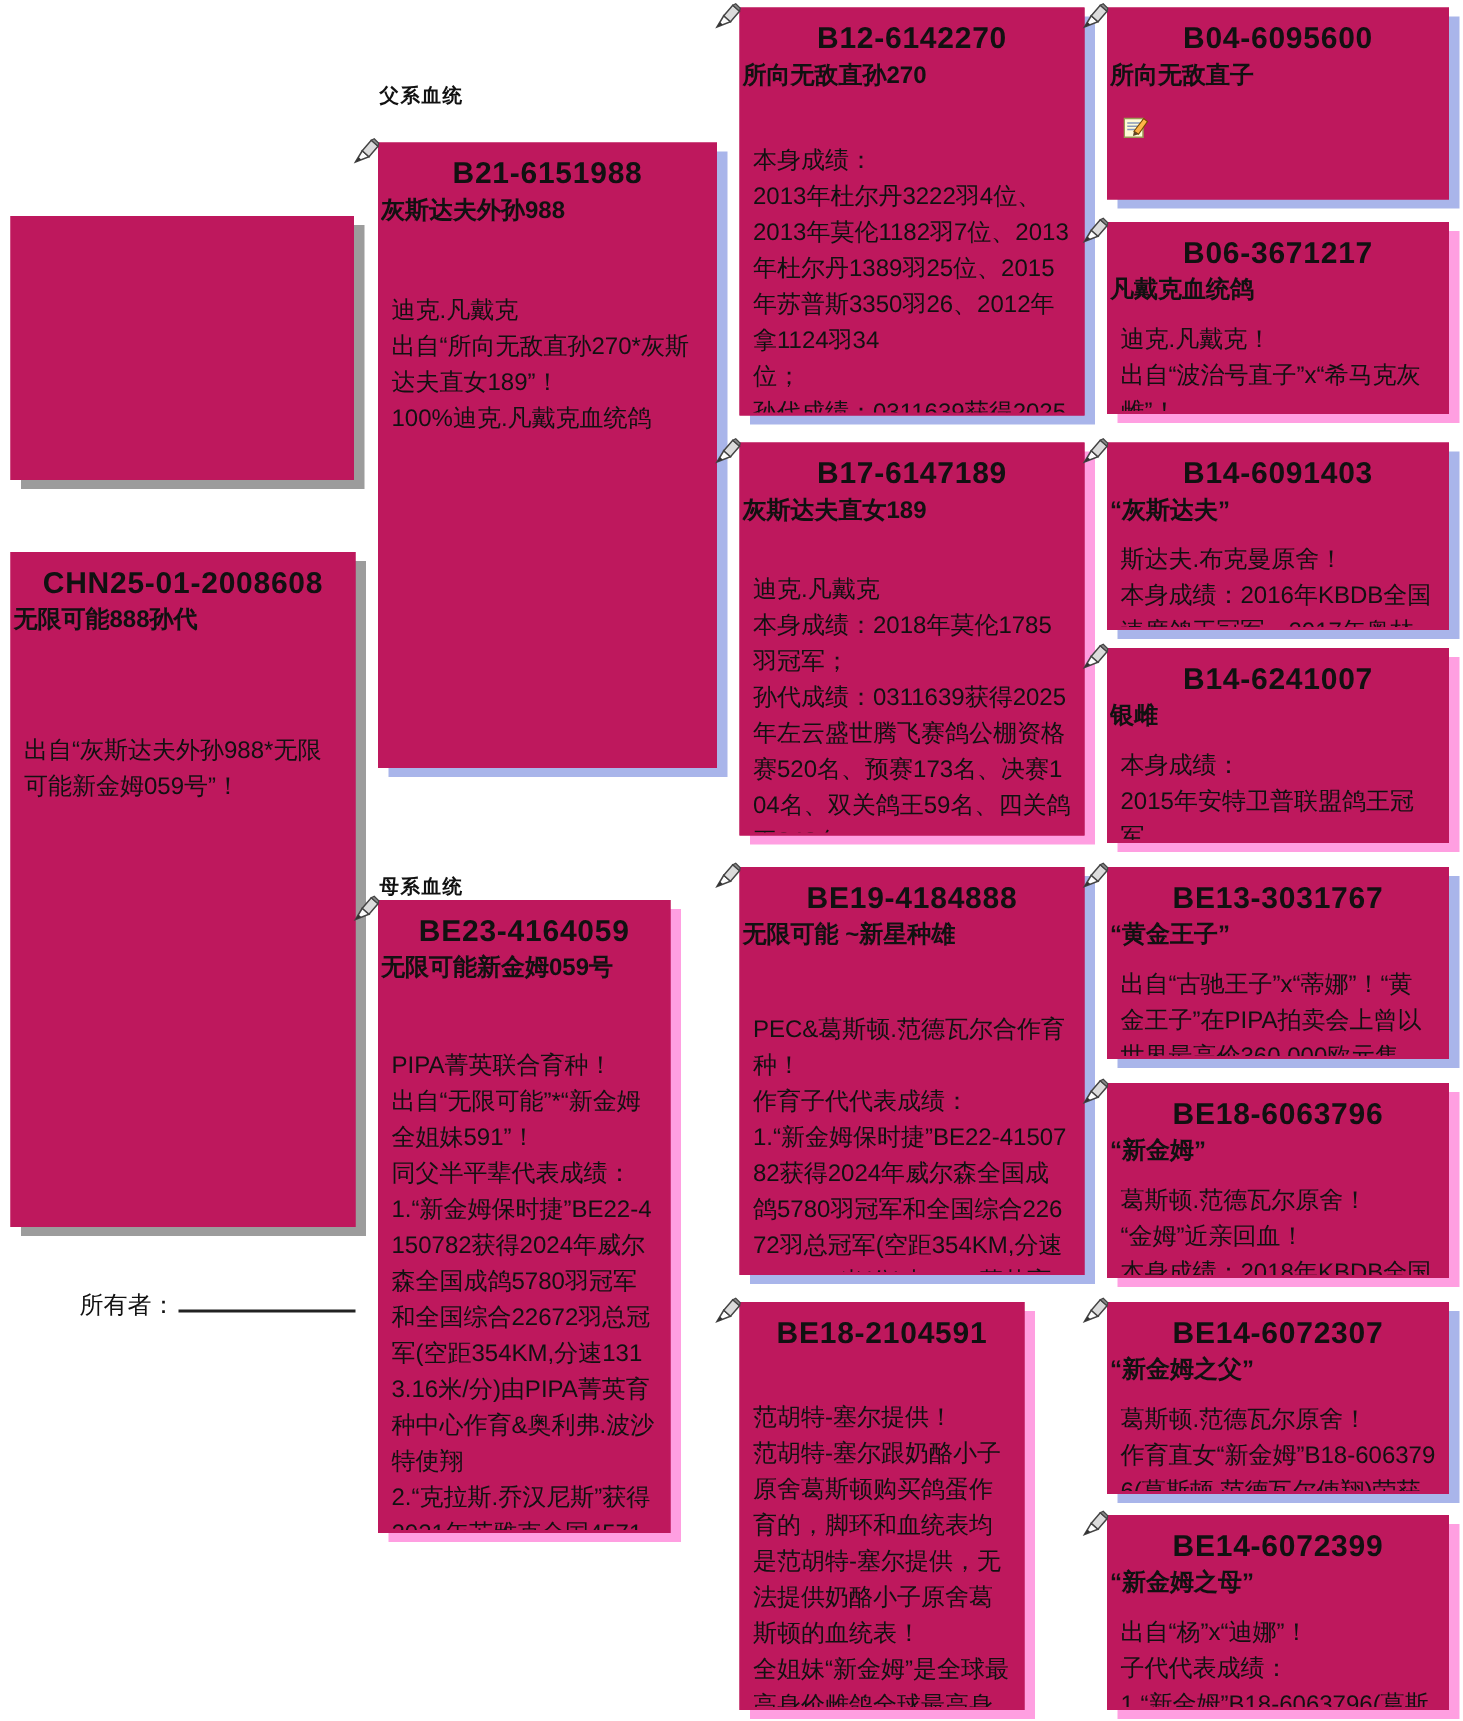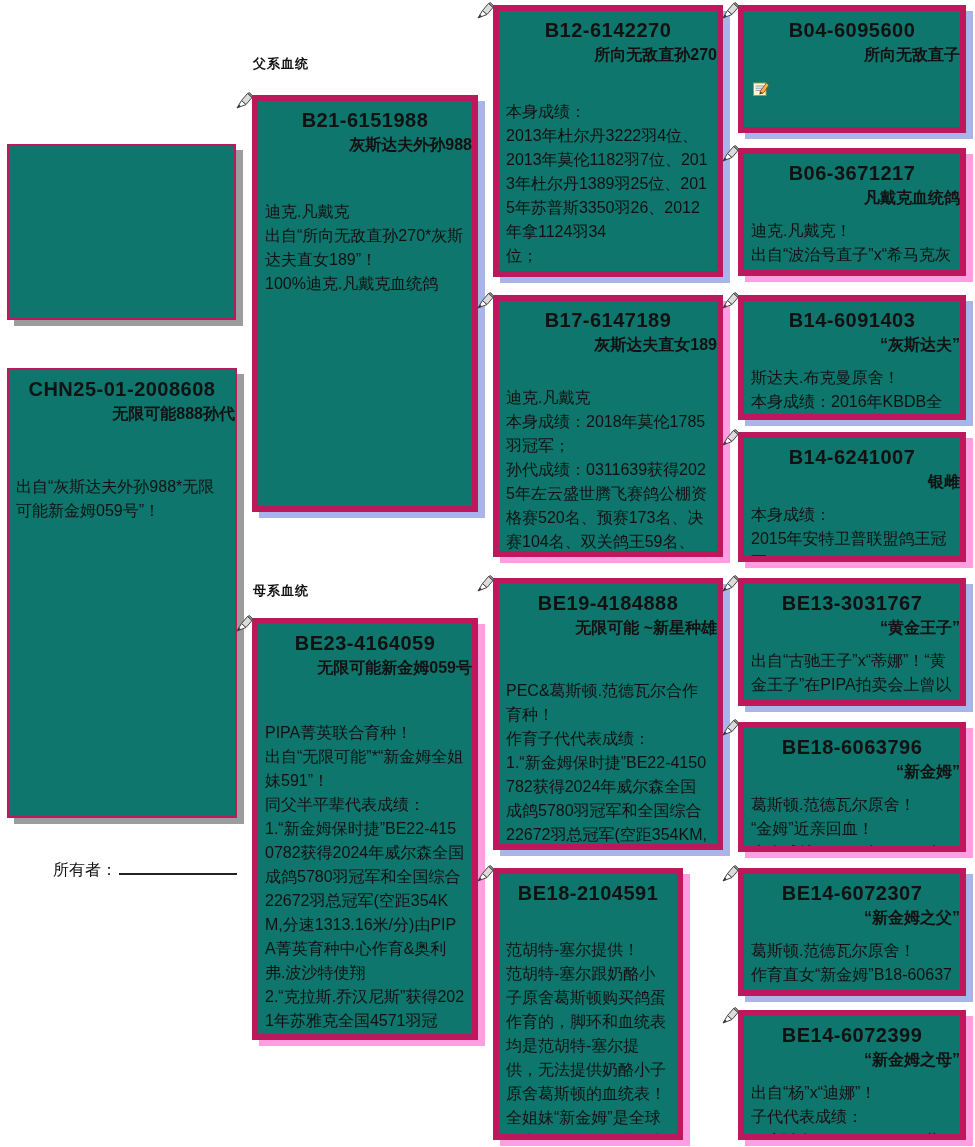--- a/index.html
+++ b/index.html
@@ -6,43 +6,43 @@
   html,body { background:#ffffff; }
   #canvas {
     position:relative; width:975px; height:1147px; overflow:hidden;
     background:#ffffff;
     font-family:"Liberation Sans","DejaVu Sans",sans-serif;
     color:#111;
   }
   .slot { position:absolute; }
   .pbox {
     position:relative; width:100%; height:100%;
-    background:#0f766e; border:6px solid #be185d; overflow:hidden;
+    background:#be185d; border:2px solid #be185d; overflow:hidden;
   }
   .male   .pbox, .pbox.male   { box-shadow:7px 6px 0 var(--male-shadow,#a9b5ea); }
   .female .pbox, .pbox.female { box-shadow:7px 6px 0 var(--female-shadow,#ff9fe1); }
   .neutral .pbox { border-width:2px; box-shadow:7px 6px 0 var(--neutral-shadow,#9c9c9c); }
   .ring  { font-size:20px; font-weight:700; text-align:center; margin-top:7px; line-height:25px; letter-spacing:.5px; }
-  .pname { font-size:16px; font-weight:700; text-align:right; line-height:23px; }
+  .pname { font-size:16px; font-weight:700; text-align:left; line-height:23px; }
   .pbody {
     font-size:16px; line-height:24px; padding:0 7px;
     white-space:pre-wrap; word-break:break-all;
   }
   .edit-icon { position:absolute; left:-18px; top:-4px; width:20px; height:20px; z-index:3; }
   .blood-label { position:absolute; font-size:13px; font-weight:700; letter-spacing:1px; }
   
   .s-photo   { left:7px;   top:144px; width:229px; height:176px; }
   .s-subject { left:7px;   top:368px; width:230px; height:450px; }
   .s-owner   { position:absolute; left:53px; top:860px; font-size:16px; }
   .owner-line{ display:inline-block; width:118px; border-bottom:2px solid #222; height:14px; margin-left:2px; }
   
   .lbl-paternal { left:253px; top:55px; }
   .lbl-maternal { left:253px; top:582px; }
   .s-sire { left:252px; top:95px;  width:226px; height:417px; }
-  .s-dam  { left:252px; top:618px; width:226px; height:422px; }
+  .s-dam  { left:252px; top:600px; width:195px; height:422px; }
   
   .s-ss { left:493px; top:5px;   width:230px; height:272px; }
   .s-sd { left:493px; top:295px; width:230px; height:262px; }
   .s-ds { left:493px; top:578px; width:230px; height:272px; }
   .s-dd { left:493px; top:868px; width:190px; height:272px; }
   
   .s-sss { left:738px; top:5px;    width:228px; height:128px; }
   .s-ssd { left:738px; top:148px;  width:228px; height:128px; }
   .s-sds { left:738px; top:295px;  width:228px; height:125px; }
   .s-sdd { left:738px; top:432px;  width:228px; height:130px; }
@@ -58,21 +58,21 @@
 <div id="canvas">
 
   <div class="slot s-photo neutral">
     <div class="pbox"></div>
   </div>
 
   <div class="slot s-subject neutral">
     <div class="pbox">
       <div class="ring">CHN25-01-2008608</div>
       <div class="pname">无限可能888孙代</div>
-      <div class="pbody" style="margin-top:50px">出自“灰斯达夫外孙988*无限可能新金姆059号”！</div>
+      <div class="pbody" style="margin-top:64px">出自“灰斯达夫外孙988*无限可能新金姆059号”！</div>
     </div>
   </div>
 
   <div class="s-owner">
     <span>所有者：</span><span class="owner-line"></span>
   </div>
 
   <div class="blood-label lbl-paternal">父系血统</div>
   <div class="blood-label lbl-maternal">母系血统</div>
 

